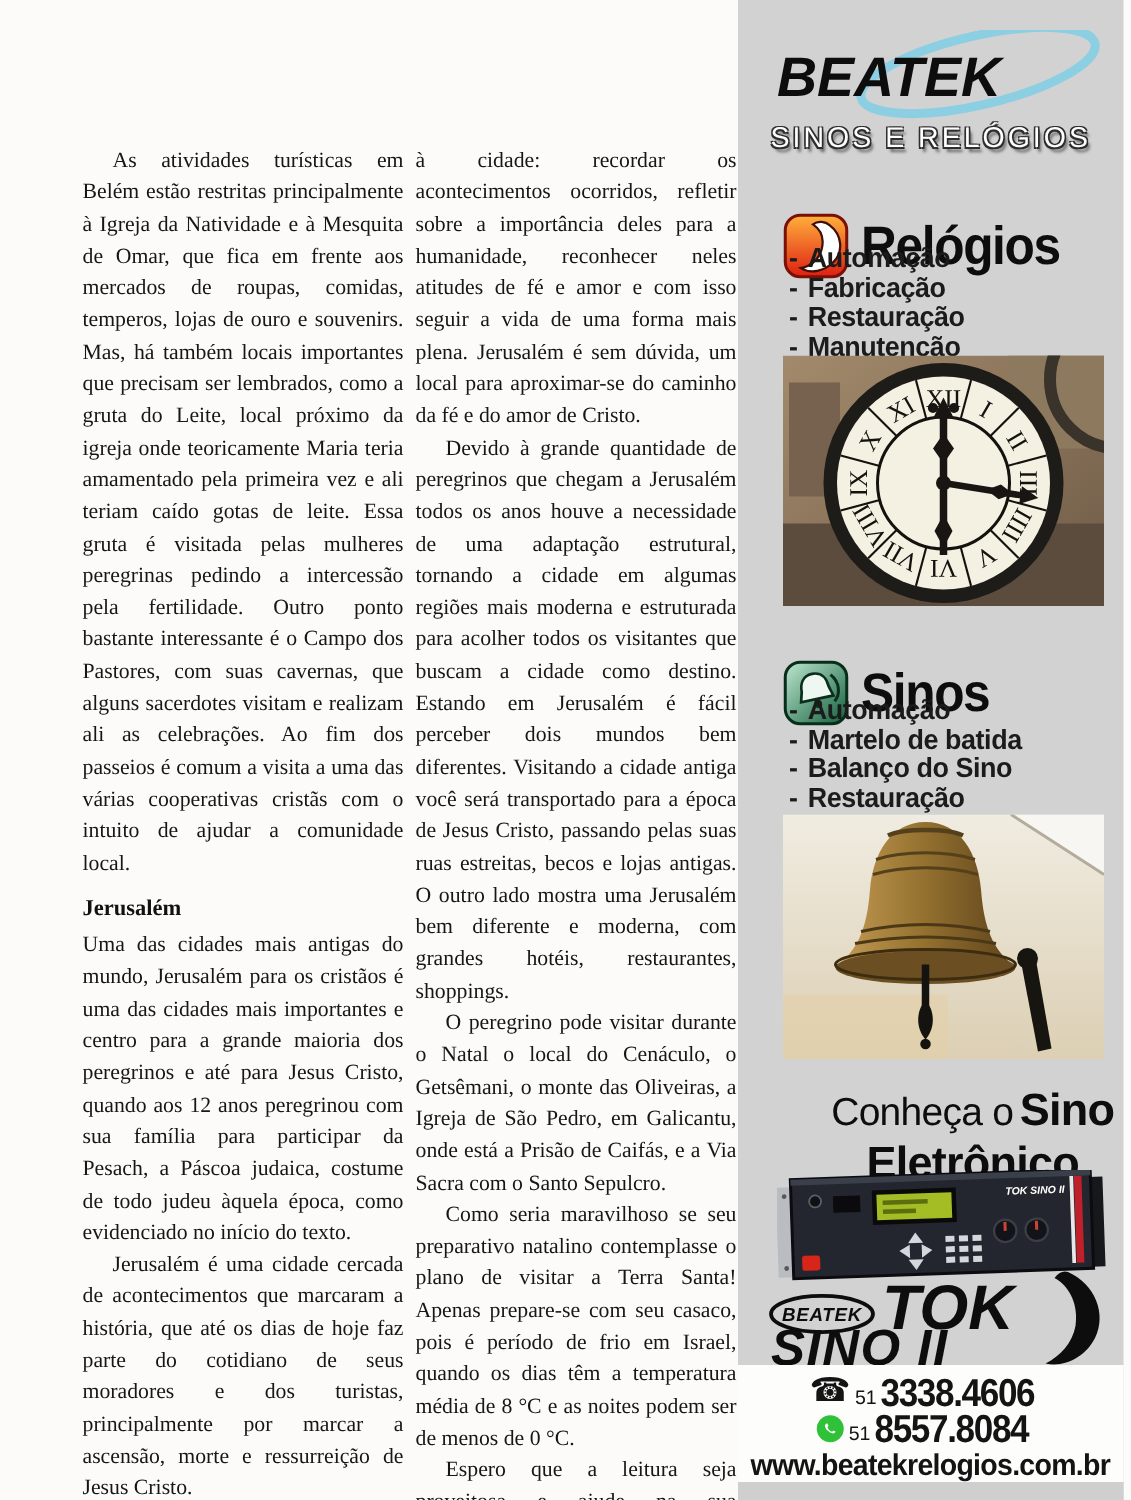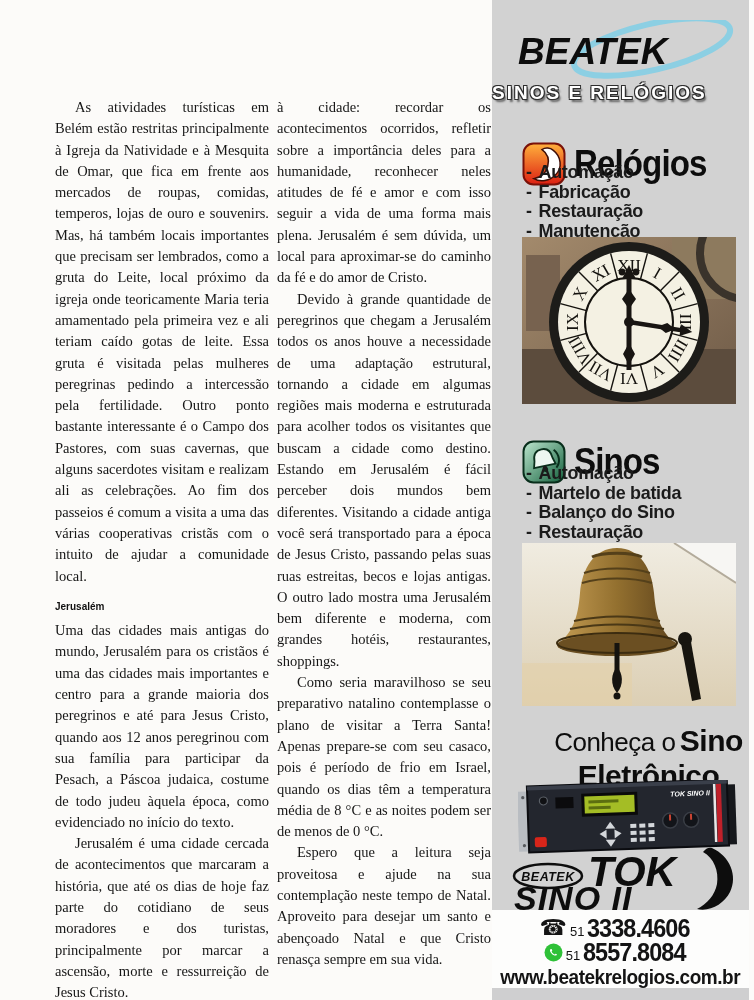--- a/index.html
+++ b/index.html
@@ -5,27 +5,27 @@
   html,body{margin:0;padding:0;}
   body{width:754px;height:1000px;overflow:hidden;background:#fcfbf9;font-family:"Liberation Serif",serif;}
   .page{position:relative;width:754px;height:1000px;background:#fcfbf9;}
 
   
   .col{position:absolute;top:97px;width:214px;color:#161616;font-size:14.5px;line-height:21.3px;text-align:justify;}
   .col p{margin:0;text-indent:20px;}
   .col p.noindent{text-indent:0;}
   #col1{left:55px;}
   #col2{left:277px;}
-  .col h3{font-family:Liberation Sans, sans-serif;font-size:10px;font-weight:bold;margin:9px 0 3px;text-indent:0;color:#111;}
+  .col h3{font-family:Liberation Serif, serif;font-size:15px;font-weight:bold;margin:9px 0 3px;text-indent:0;color:#111;}
 
   
   .ad{position:absolute;left:492px;top:0;width:257px;height:1000px;background:#d2d2d2;font-family:"Liberation Sans",sans-serif;}
   .ad .abs{position:absolute;}
 
-  .tagline{left:0;top:82px;width:257px;text-align:left;font-weight:700;font-size:19px;letter-spacing:2px;color:#fff;
+  .tagline{left:0;top:82px;width:257px;text-align:center;font-weight:400;font-size:19px;letter-spacing:2px;color:#fff;
     text-shadow:1px 1px 0 #2e2e2e,-1px -1px 0 #2e2e2e,1px -1px 0 #2e2e2e,-1px 1px 0 #2e2e2e,2px 3px 2px rgba(40,40,40,.65);}
 
   .sec{display:flex;align-items:center;gap:8px;left:30px;margin-top:26px;}
   .sec-title{font-weight:900;font-size:36px;letter-spacing:-1px;color:#0d0d0d;display:inline-block;transform:scaleX(.92);transform-origin:left;}
 
   .svclist{left:34px;}
   .svclist .row{font-weight:700;font-size:18.5px;line-height:19.5px;letter-spacing:-.3px;color:#1b1b1b;display:block;transform:scaleX(.97);transform-origin:left;white-space:nowrap;}
   .svclist .dash{margin-right:7px;}
 
   .promo{left:0;top:726px;width:257px;text-align:center;color:#0d0d0d;line-height:30px;padding-left:28px;}
@@ -50,20 +50,21 @@
     <p>As atividades turísticas em Belém estão restritas principalmente à Igreja da Natividade e à Mesquita de Omar, que fica em frente aos mercados de roupas, comidas, temperos, lojas de ouro e souvenirs. Mas, há também locais importantes que precisam ser lembrados, como a gruta do Leite, local próximo da igreja onde teoricamente Maria teria amamentado pela primeira vez e ali teriam caído gotas de leite. Essa gruta é visitada pelas mulheres peregrinas pedindo a intercessão pela fertilidade. Outro ponto bastante interessante é o Campo dos Pastores, com suas cavernas, que alguns sacerdotes visitam e realizam ali as celebrações. Ao fim dos passeios é comum a visita a uma das várias cooperativas cristãs com o intuito de ajudar a comunidade local.</p>
     <h3>Jerusalém</h3>
     <p class="noindent">Uma das cidades mais antigas do mundo, Jerusalém para os cristãos é uma das cidades mais importantes e centro para a grande maioria dos peregrinos e até para Jesus Cristo, quando aos 12 anos peregrinou com sua família para participar da Pesach, a Páscoa judaica, costume de todo judeu àquela época, como evidenciado no início do texto.</p>
     <p>Jerusalém é uma cidade cercada de acontecimentos que marcaram a história, que até os dias de hoje faz parte do cotidiano de seus moradores e dos turistas, principalmente por marcar a ascensão, morte e ressurreição de Jesus Cristo.</p>
 
   </div>
 
   <div class="col" id="col2">
     <p class="noindent">à cidade: recordar os acontecimentos ocorridos, refletir sobre a importância deles para a humanidade, reconhecer neles atitudes de fé e amor e com isso seguir a vida de uma forma mais plena. Jerusalém é sem dúvida, um local para aproximar-se do caminho da fé e do amor de Cristo.</p>
     <p>Devido à grande quantidade de peregrinos que chegam a Jerusalém todos os anos houve a necessidade de uma adaptação estrutural, tornando a cidade em algumas regiões mais moderna e estruturada para acolher todos os visitantes que buscam a cidade como destino. Estando em Jerusalém é fácil perceber dois mundos bem diferentes. Visitando a cidade antiga você será transportado para a época de Jesus Cristo, passando pelas suas ruas estreitas, becos e lojas antigas. O outro lado mostra uma Jerusalém bem diferente e moderna, com grandes hotéis, restaurantes, shoppings.</p>
+    <p>O peregrino pode visitar durante o Natal o local do Cenáculo, o Getsêmani, o monte das Oliveiras, a Igreja de São Pedro, em Galicantu, onde está a Prisão de Caifás, e a Via Sacra com o Santo Sepulcro.</p>
     <p>Como seria maravilhoso se seu preparativo natalino contemplasse o plano de visitar a Terra Santa! Apenas prepare-se com seu casaco, pois é período de frio em Israel, quando os dias têm a temperatura média de 8 °C e as noites podem ser de menos de 0 °C.</p>
     <p>
       <span>Espero que a leitura seja proveitosa e ajude na sua contemplação neste tempo de Natal. Aproveito para desejar um santo e abençoado Natal e que Cristo renasça sempre em sua vida.</span>
       
     </p>
 
   </div>
 
   <aside class="ad">
 

